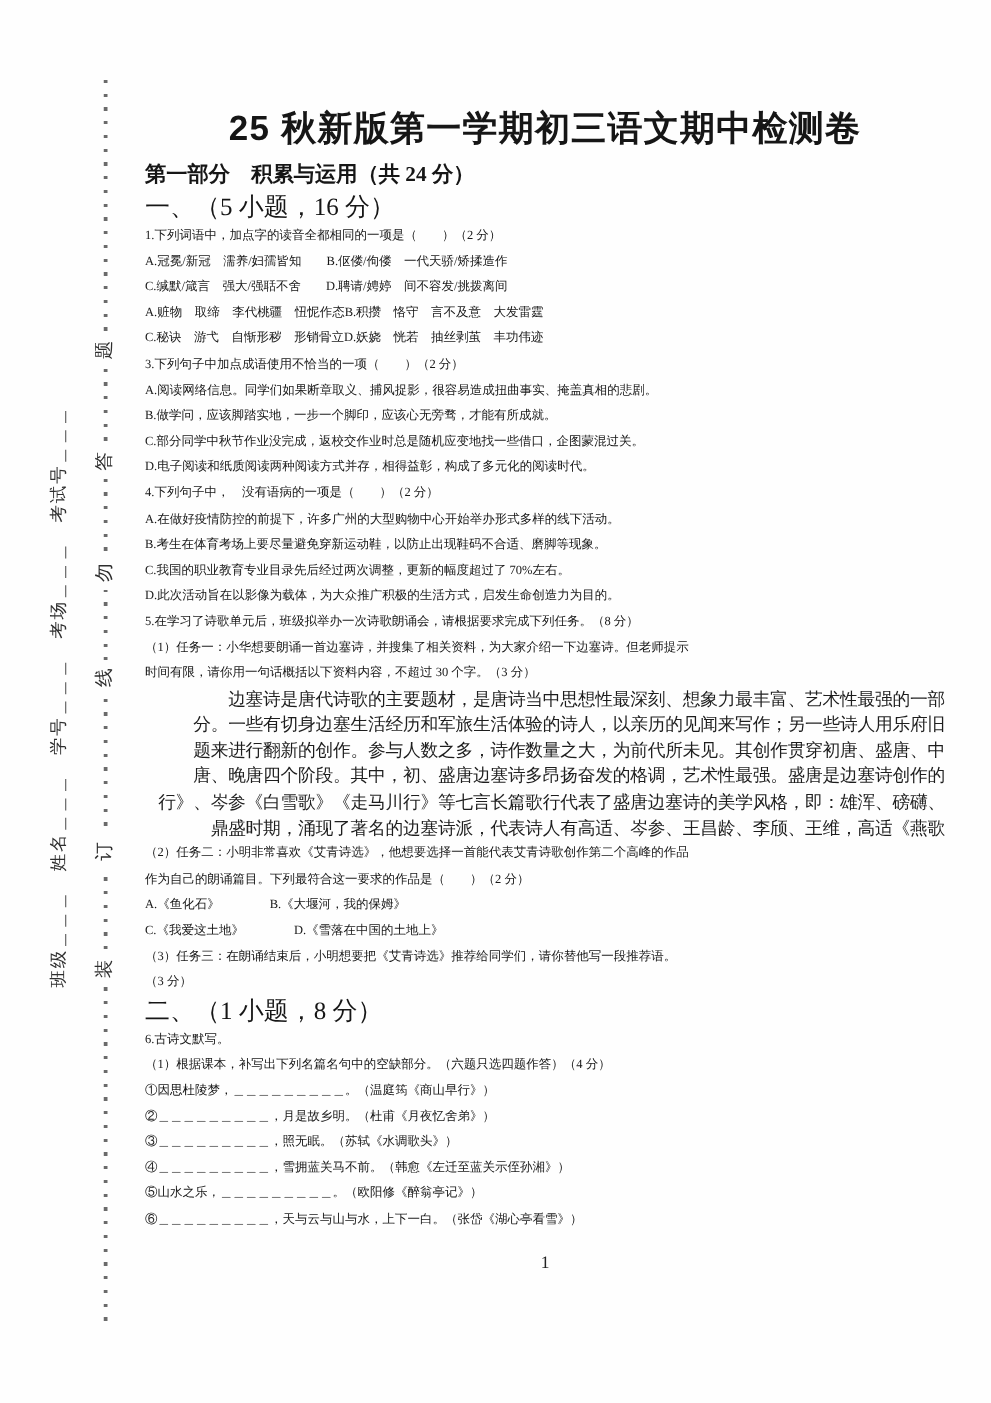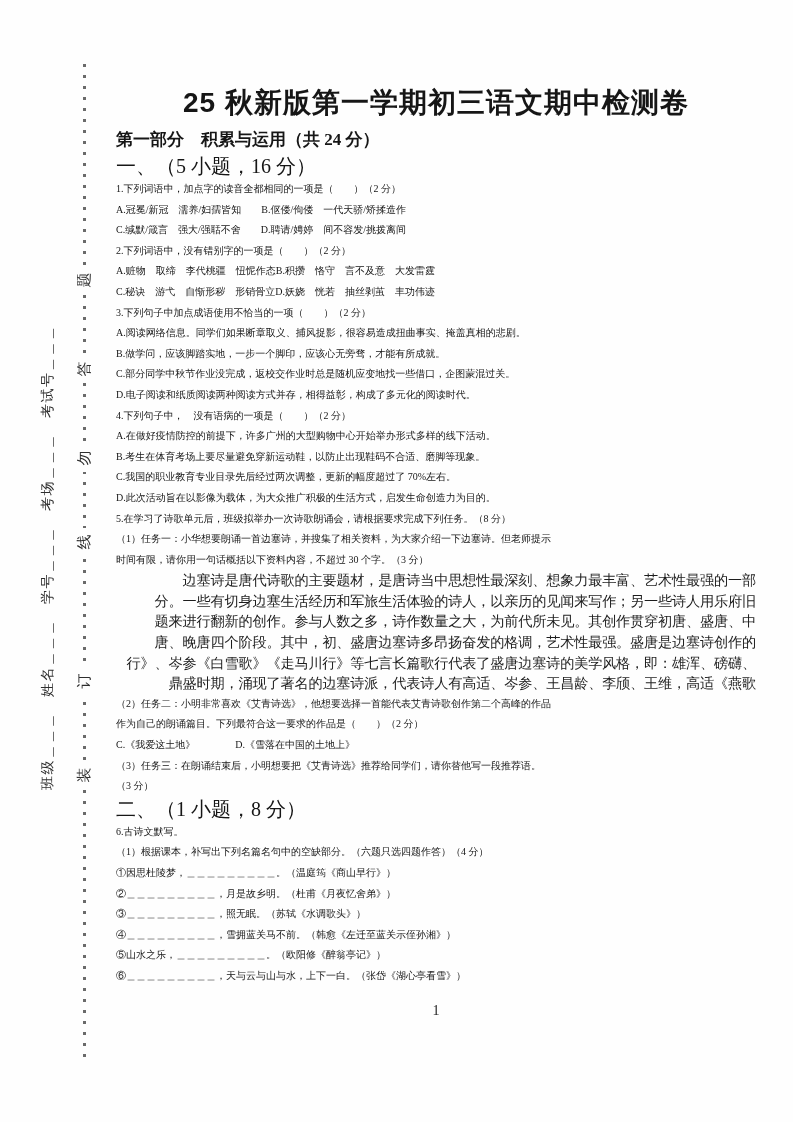--- a/index.html
+++ b/index.html
@@ -54,21 +54,20 @@
 
   <div class="student-fields">班级＿＿＿　姓名＿＿＿　学号＿＿＿　考场＿＿＿　考试号＿＿＿</div>
 
   <div class="content">
     <div class="line title">25 秋新版第一学期初三语文期中检测卷</div>
       <div class="line part">第一部分　积累与运用（共 24 分）</div>
       <div class="line sec">一、（5 小题，16 分）</div>
       <div class="line">1.下列词语中，加点字的读音全都相同的一项是（　　）（2 分）</div>
       <div class="line">A.冠冕/新冠　濡养/妇孺皆知　　B.伛偻/佝偻　一代天骄/矫揉造作</div>
       <div class="line">C.缄默/箴言　强大/强聒不舍　　D.聘请/娉婷　间不容发/挑拨离间</div>
-      <div class="line">2.下列词语中，没有错别字的一项是（　　）（2 分）</div>
       <div class="line">A.赃物　取缔　李代桃疆　忸怩作态B.积攒　恪守　言不及意　大发雷霆</div>
       <div class="line">C.秘诀　游弋　自惭形秽　形销骨立D.妖娆　恍若　抽丝剥茧　丰功伟迹</div>
       <div class="line">3.下列句子中加点成语使用不恰当的一项（　　）（2 分）</div>
       <div class="line">A.阅读网络信息。同学们如果断章取义、捕风捉影，很容易造成扭曲事实、掩盖真相的悲剧。</div>
       <div class="line">B.做学问，应该脚踏实地，一步一个脚印，应该心无旁骛，才能有所成就。</div>
       <div class="line">C.部分同学中秋节作业没完成，返校交作业时总是随机应变地找一些借口，企图蒙混过关。</div>
       <div class="line">D.电子阅读和纸质阅读两种阅读方式并存，相得益彰，构成了多元化的阅读时代。</div>
       <div class="line">4.下列句子中，　没有语病的一项是（　　）（2 分）</div>
       <div class="line">A.在做好疫情防控的前提下，许多广州的大型购物中心开始举办形式多样的线下活动。</div>
       <div class="line">B.考生在体育考场上要尽量避免穿新运动鞋，以防止出现鞋码不合适、磨脚等现象。</div>
@@ -78,20 +77,21 @@
       <div class="line">（1）任务一：小华想要朗诵一首边塞诗，并搜集了相关资料，为大家介绍一下边塞诗。但老师提示</div>
       <div class="line">时间有限，请你用一句话概括以下资料内容，不超过 30 个字。（3 分）</div>
       <div class="line kai">　　边塞诗是唐代诗歌的主要题材，是唐诗当中思想性最深刻、想象力最丰富、艺术性最强的一部</div>
       <div class="line kai">分。一些有切身边塞生活经历和军旅生活体验的诗人，以亲历的见闻来写作；另一些诗人用乐府旧</div>
       <div class="line kai">题来进行翻新的创作。参与人数之多，诗作数量之大，为前代所未见。其创作贯穿初唐、盛唐、中</div>
       <div class="line kai">唐、晚唐四个阶段。其中，初、盛唐边塞诗多昂扬奋发的格调，艺术性最强。盛唐是边塞诗创作的</div>
       <div class="line kai">行》、岑参《白雪歌》《走马川行》等七言长篇歌行代表了盛唐边塞诗的美学风格，即：雄浑、磅礴、</div>
       <div class="line kai">鼎盛时期，涌现了著名的边塞诗派，代表诗人有高适、岑参、王昌龄、李颀、王维，高适《燕歌</div>
       <div class="line">（2）任务二：小明非常喜欢《艾青诗选》，他想要选择一首能代表艾青诗歌创作第二个高峰的作品</div>
       <div class="line">作为自己的朗诵篇目。下列最符合这一要求的作品是（　　）（2 分）</div>
+      <div class="line">A.《鱼化石》　　　　B.《大堰河，我的保姆》</div>
       <div class="line">C.《我爱这土地》　　　　D.《雪落在中国的土地上》</div>
       <div class="line">（3）任务三：在朗诵结束后，小明想要把《艾青诗选》推荐给同学们，请你替他写一段推荐语。</div>
       <div class="line">（3 分）</div>
       <div class="line sec">二、（1 小题，8 分）</div>
       <div class="line">6.古诗文默写。</div>
       <div class="line">（1）根据课本，补写出下列名篇名句中的空缺部分。（六题只选四题作答）（4 分）</div>
       <div class="line">①因思杜陵梦，＿＿＿＿＿＿＿＿＿。（温庭筠《商山早行》）</div>
       <div class="line">②＿＿＿＿＿＿＿＿＿，月是故乡明。（杜甫《月夜忆舍弟》）</div>
       <div class="line">③＿＿＿＿＿＿＿＿＿，照无眠。（苏轼《水调歌头》）</div>
       <div class="line">④＿＿＿＿＿＿＿＿＿，雪拥蓝关马不前。（韩愈《左迁至蓝关示侄孙湘》）</div>

